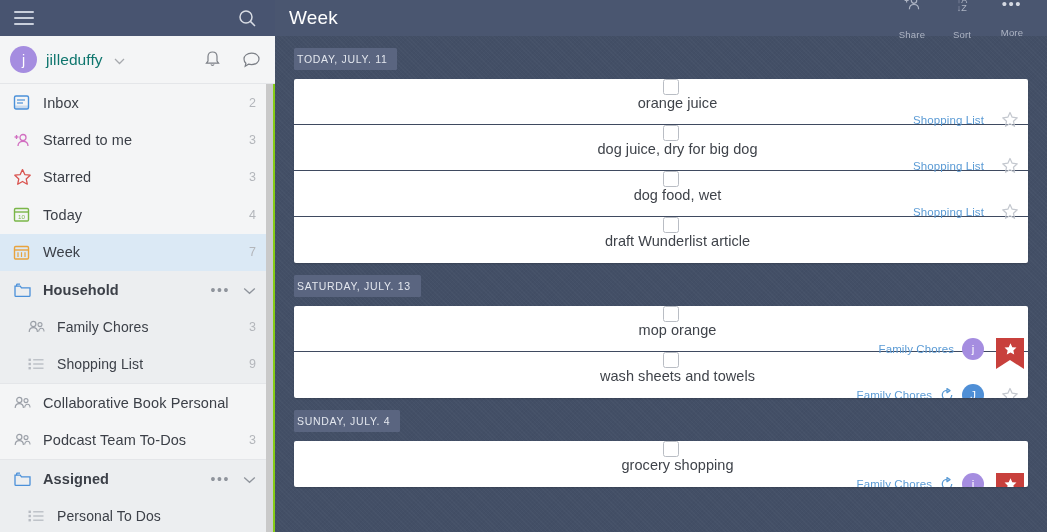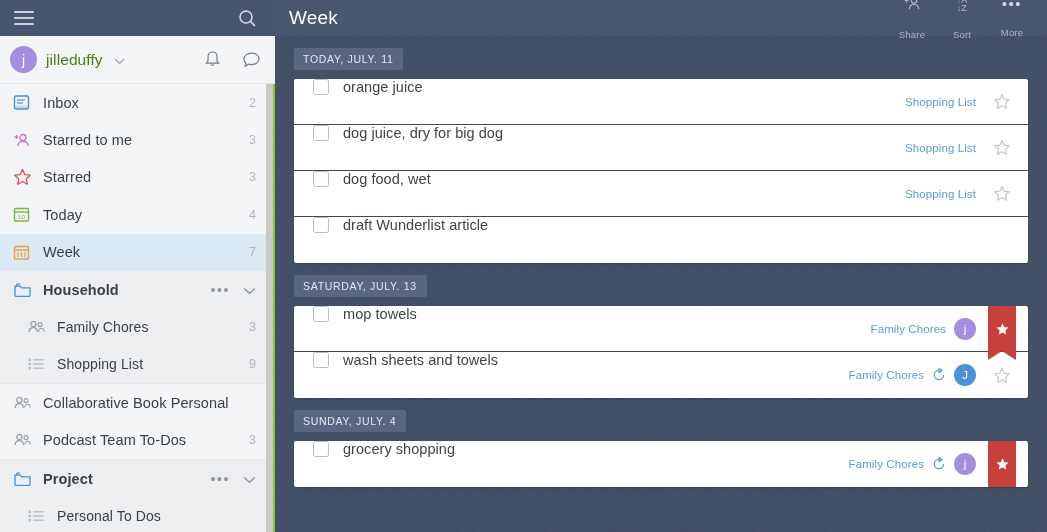--- a/index.html
+++ b/index.html
@@ -36,21 +36,21 @@
     border-bottom: 1px solid #e4e6e9;
     flex: 0 0 48px;
   }
   .avatar {
     width: 27px; height: 27px; border-radius: 50%;
     background: #a58de0; color: #fff;
     display: flex; align-items: center; justify-content: center;
     font-size: 14px; font-weight: 400;
     flex: 0 0 27px;
   }
-  .sb-username { font-size: 15.5px; color: #4d7c0f; letter-spacing: .1px; }
+  .sb-username { font-size: 15.5px; color: #0f766e; letter-spacing: .1px; }
   .chev-sm { margin-left: 2px; opacity: .55; }
   .sb-user-actions { margin-left: auto; display: flex; gap: 21px; align-items: center; }
   .sb-user-actions > span { cursor: pointer; line-height: 0; }
 
   .sb-scroll {
     flex: 1 1 auto; overflow: hidden; position: relative;
     border-right: 2px solid #84cc16;
   }
   .sb-scrollbar {
     position: absolute; right: 0px; top: 0; width: 7px; height: 100%;
@@ -104,34 +104,34 @@
   .more-dots { color: #d5d9e2; font-size: 15px; letter-spacing: 1.5px; line-height: 12px; }
 
   .list-area { flex: 1 1 auto; padding: 0 19px; overflow: hidden; }
 
   .date-badge {
     display: inline-block;
     background: #5a6580;
     color: #e3e7ee;
     font-size: 10.5px;
     letter-spacing: .7px;
-    padding: 5px 10px 5px 9px;
+    padding: 5px 10px 5px 3px;
     margin-top: 12px;
     margin-bottom: 9px;
     border-radius: 1.5px;
   }
   .card {
     background: #fff; border-radius: 2px; overflow: hidden;
     box-shadow: 0 1px 2px rgba(0,0,0,.18);
   }
   .task {
-    height: 46px; display: flex; 
-    padding-left: 19px; padding-right: 8px;
+    height: 46px; display: flex; align-items: center;
+    padding-left: 19px; padding-right: 0;
     border-bottom: 1px solid #3f4a60;
-    position: relative; cursor: pointer;
+    position: relative; cursor: pointer; flex-direction: column;
   }
   .task:last-child { border-bottom: none; }
   .checkbox {
     width: 16px; height: 16px; border: 1px solid #b9bdc4;
     border-radius: 2.5px; flex: 0 0 16px; background: #fff;
     cursor: pointer;
   }
   .task-title { font-size: 14.5px; color: #3f434a; margin-left: 14px; letter-spacing: .05px; }
   .task-right { margin-left: auto; display: flex; align-items: center; gap: 8px; padding-right: 0; height: 100%; }
   .list-name { font-size: 11.5px; color: #5b9bd5; letter-spacing: .1px; }
@@ -348,21 +348,21 @@
       <div class="sb-sep"></div>
 
       <div class="sb-group">
         <div class="sb-row folder">
           <span class="ico">
             <svg width="19" height="16" viewBox="0 0 19 16">
                 <path d="M2 4.2 h5.2 l1.3 1.6 h8.5 v7.6 a.9 .9 0 0 1 -.9 .9 H2.9 a.9 .9 0 0 1 -.9 -.9 Z" fill="none" stroke="#4a90d9" stroke-width="1.3"></path>
                 <path d="M3.6 4.2 V2.9 a.8 .8 0 0 1 .8 -.8 h2.6" fill="none" stroke="#4a90d9" stroke-width="1.3"></path>
               </svg>
           </span>
-          <span class="lbl">Project</span>
+          <span class="lbl">Assigned</span>
           <span class="folder-actions">
             <span class="dots">•••</span>
             <span>
               <svg width="13" height="8" viewBox="0 0 13 8">
                   <polyline points="1.2,1.5 6.5,6.3 11.8,1.5" fill="none" stroke="#8f949c" stroke-width="1.3"></polyline>
                 </svg>
             </span>
           </span>
         </div>
 
@@ -475,21 +475,21 @@
 
         </div>
       </div>
 
       <div>
         <div class="date-badge">SATURDAY, JULY. 13</div>
         <div class="card">
 
           <div class="task">
             <span class="checkbox"></span>
-            <span class="task-title">mop towels</span>
+            <span class="task-title">mop orange</span>
             <span class="task-right">
               <span class="list-name">Family Chores</span>
               <span class="assignee" style="background:#a58de0">j</span>
               <span class="ribbon-wrap">
                 <span class="ribbon">
                   <svg width="15" height="14" viewBox="0 0 19 18">
                       <polygon points="9.5,1.6 11.8,6.6 17.2,7.2 13.2,10.9 14.3,16.2 9.5,13.5 4.7,16.2 5.8,10.9 1.8,7.2 7.2,6.6" fill="#ffffff"></polygon>
                     </svg>
                 </span>
               </span>

